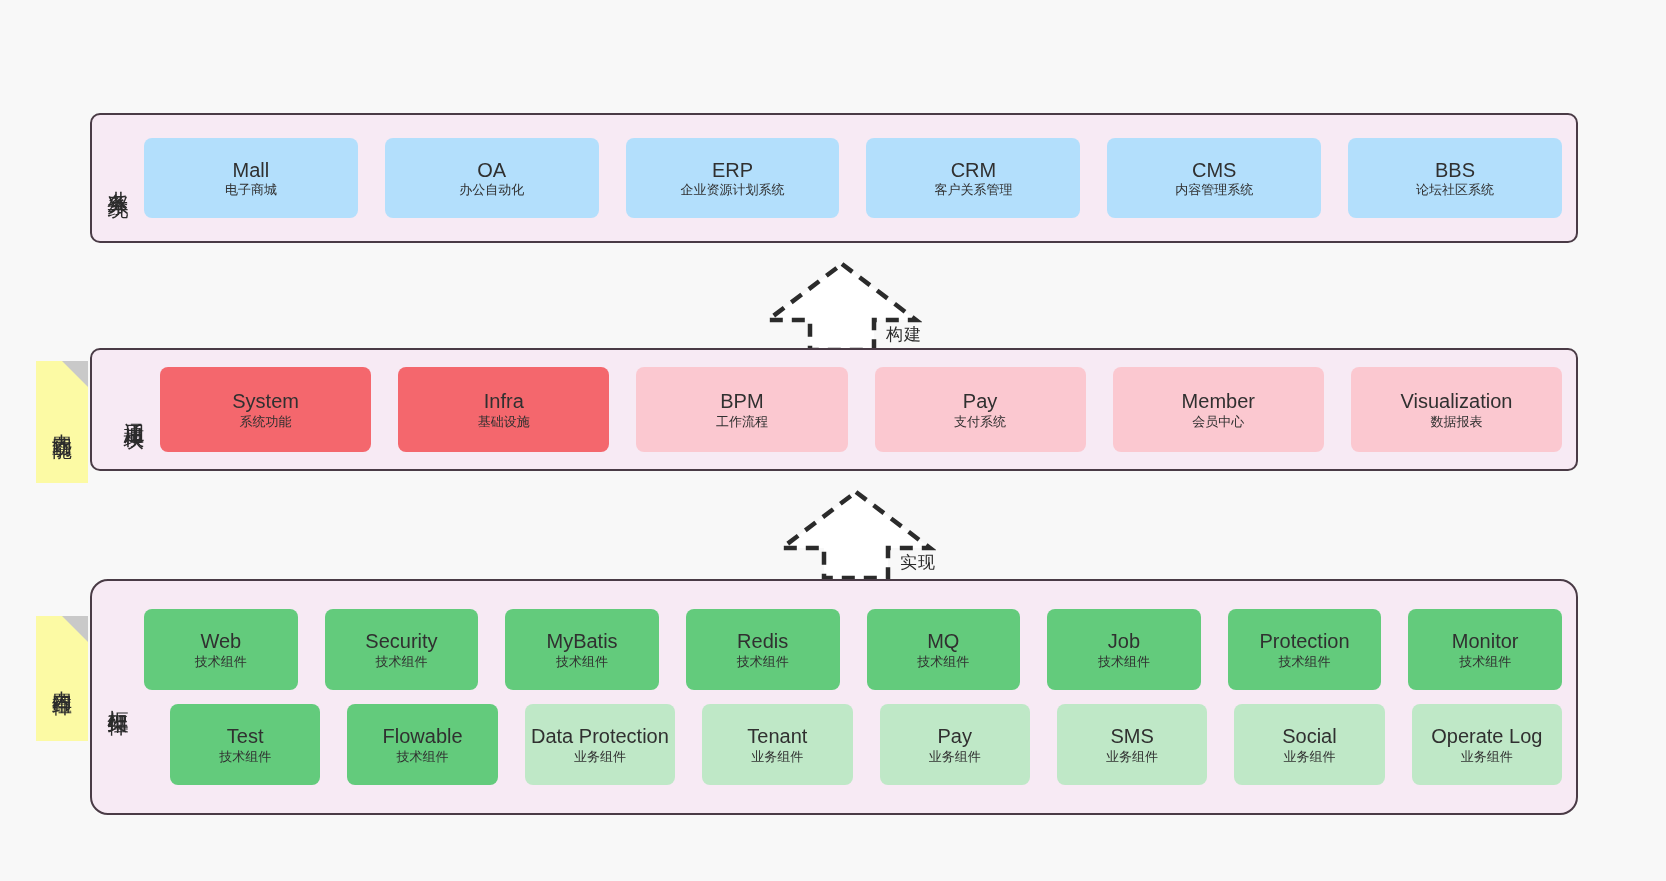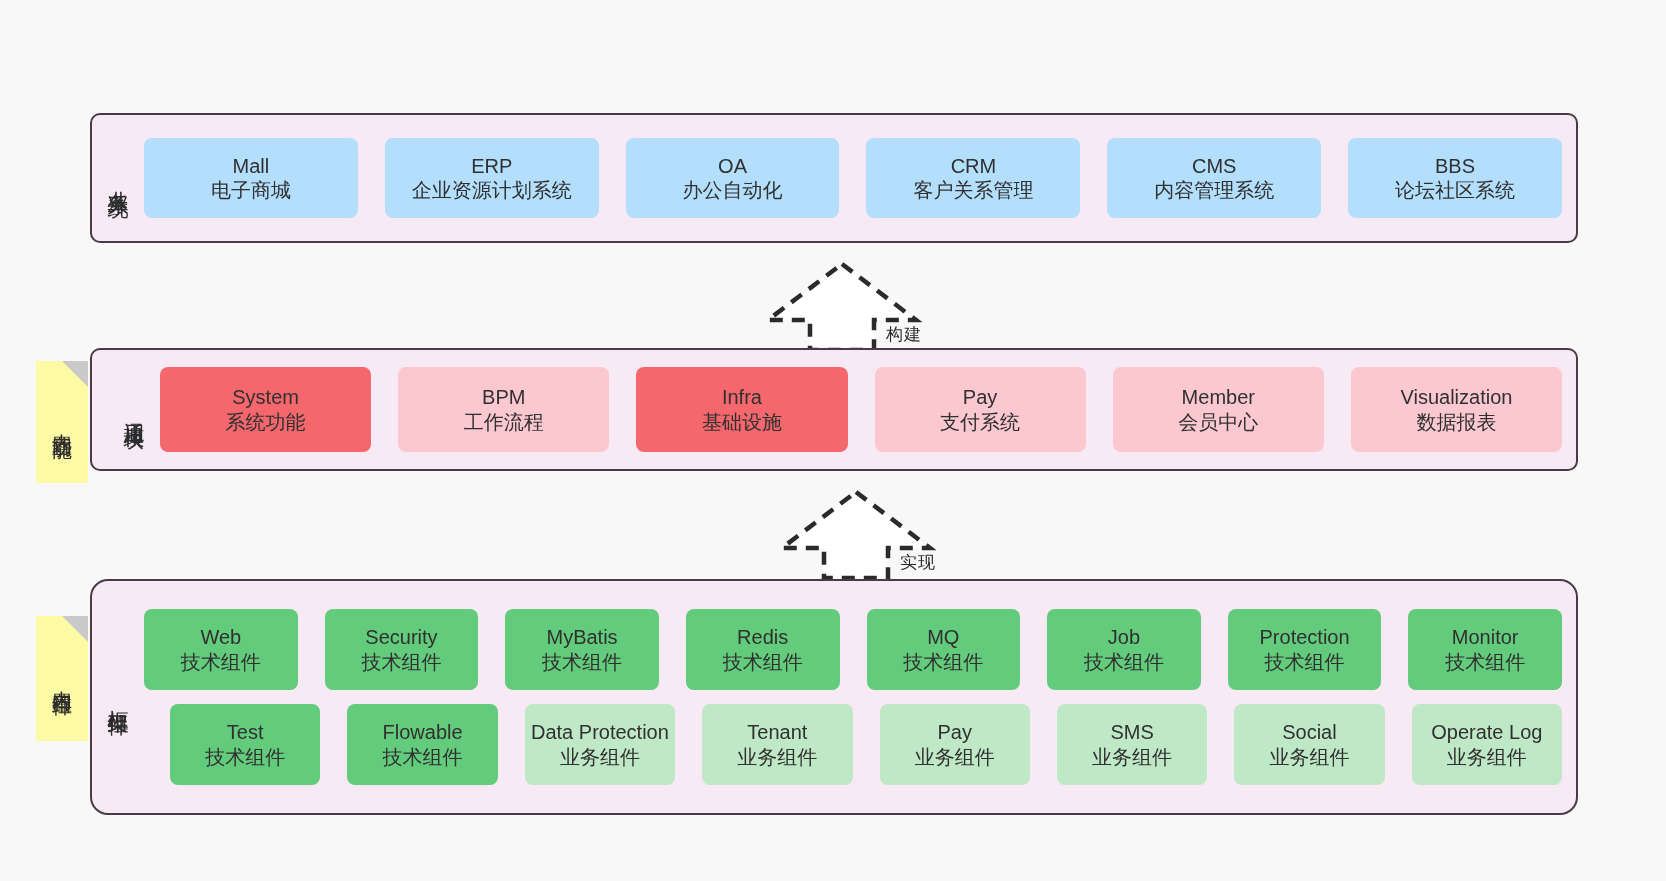--- a/index.html
+++ b/index.html
@@ -60,21 +60,21 @@
     display: flex;
     flex-direction: column;
     align-items: center;
     justify-content: center;
     text-align: center;
     color: #303030;
     line-height: 1.22;
     padding: 6px 4px;
   }
   .card .t1 { font-size: 20px; }
-  .card .t2 { font-size: 20px; }
+  .card .t2 { font-size: 13px; }
   .card.blue       { background: #b3dffc; }
   .card.red        { background: #f4676d; }
   .card.pink       { background: #fbc8d0; }
   .card.green      { background: #63cb7c; }
   .card.lightgreen { background: #bfe8c7; }
 
   .h-business  { height: 80px; }
   .h-module    { height: 85px; }
   .h-component { height: 81px; }
 
@@ -126,26 +126,26 @@
 
   <div class="layer" id="layer-business" style="left:90px; top:113px; width:1488px; height:130px;">
     <div class="layer-label">业务系统</div>
     <div class="layer-body">
       <div class="row">
         <div class="card blue h-business">
           <span class="t1">Mall</span>
           <span class="t2">电子商城</span>
         </div>
         <div class="card blue h-business">
+          <span class="t1">OA</span>
+          <span class="t2">办公自动化</span>
+        </div>
+        <div class="card blue h-business">
           <span class="t1">ERP</span>
           <span class="t2">企业资源计划系统</span>
-        </div>
-        <div class="card blue h-business">
-          <span class="t1">OA</span>
-          <span class="t2">办公自动化</span>
         </div>
         <div class="card blue h-business">
           <span class="t1">CRM</span>
           <span class="t2">客户关系管理</span>
         </div>
         <div class="card blue h-business">
           <span class="t1">CMS</span>
           <span class="t2">内容管理系统</span>
         </div>
         <div class="card blue h-business">
@@ -168,27 +168,27 @@
   </div>
 
   <div class="layer" id="layer-module" style="left:90px; top:348px; width:1488px; height:123px;padding-left:16px;">
     <div class="layer-label">通用模块</div>
     <div class="layer-body">
       <div class="row">
         <div class="card red h-module">
           <span class="t1">System</span>
           <span class="t2">系统功能</span>
         </div>
-        <div class="card pink h-module">
-          <span class="t1">BPM</span>
-          <span class="t2">工作流程</span>
-        </div>
         <div class="card red h-module">
           <span class="t1">Infra</span>
           <span class="t2">基础设施</span>
+        </div>
+        <div class="card pink h-module">
+          <span class="t1">BPM</span>
+          <span class="t2">工作流程</span>
         </div>
         <div class="card pink h-module">
           <span class="t1">Pay</span>
           <span class="t2">支付系统</span>
         </div>
         <div class="card pink h-module">
           <span class="t1">Member</span>
           <span class="t2">会员中心</span>
         </div>
         <div class="card pink h-module">

